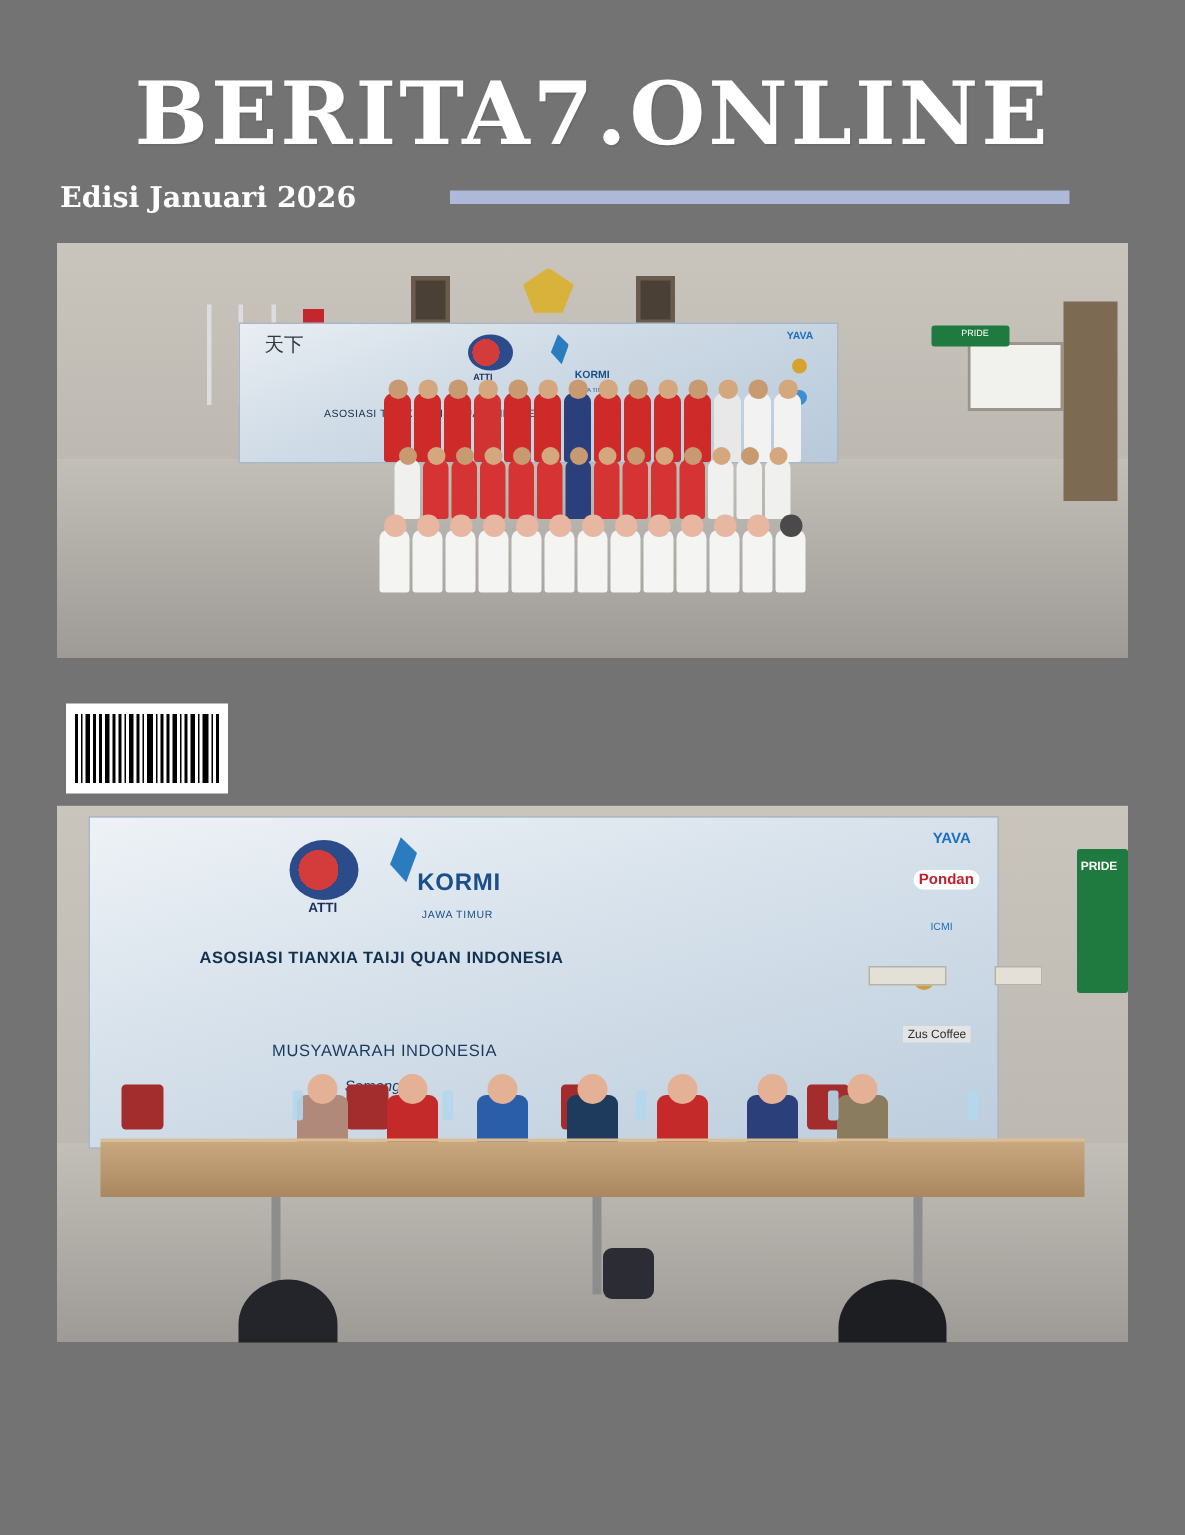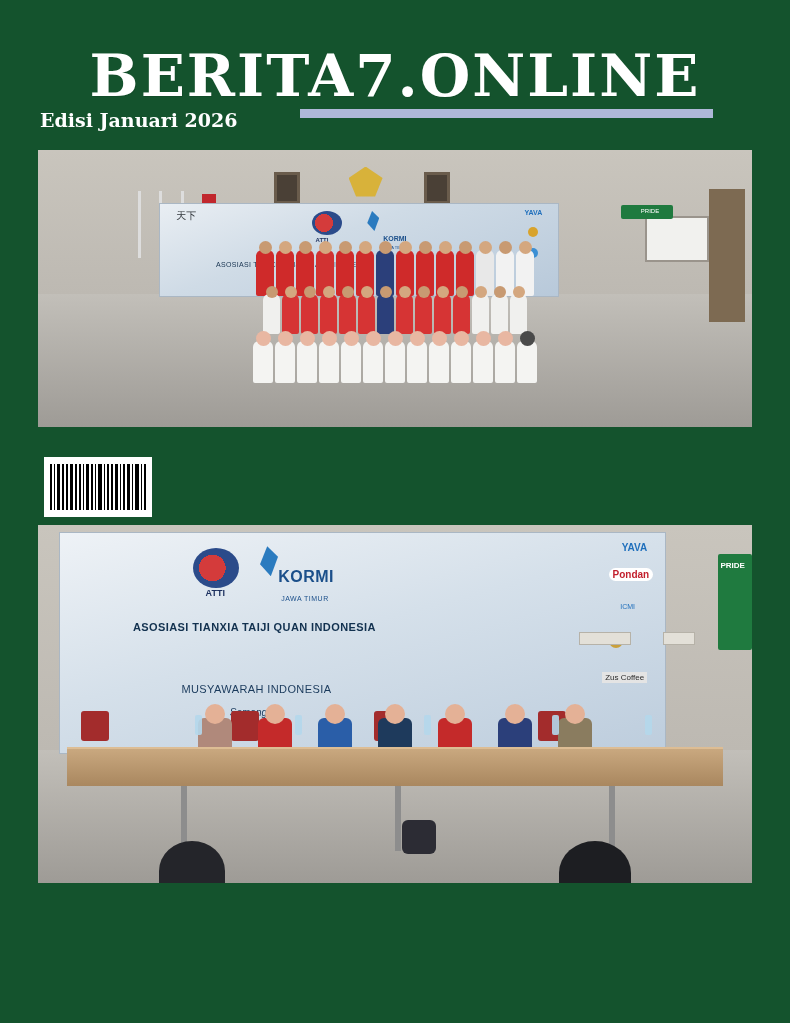--- a/index.html
+++ b/index.html
@@ -11,40 +11,41 @@
     width: 790px;
     height: 1023px;
     background: #6c7cb4;
     font-family: "Liberation Sans", sans-serif;
     overflow: hidden;
   }
   .cover {
     position: relative;
     width: 790px;
     height: 1023px;
-    background: #14532d;
+    background: #737373;
     padding: 0 38px;
   }
   .masthead {
     padding-top: 46px;
     text-align: center;
   }
   .masthead-title {
     font-family: "DejaVu Serif", serif;
     font-weight: bold;
     font-size: 58px;
     letter-spacing: 2px;
     color: #ffffff;
     line-height: 1.05;
     margin: 0;
     text-shadow: 1px 1px 0 rgba(0,0,0,0.08);
   }
   .edition-row {
     display: flex;
-    margin-top: 2px;
+    align-items: center;
+    margin-top: 14px;
     padding: 0 2px;
   }
   .edition-text {
     font-family: "DejaVu Serif", serif;
     font-weight: bold;
     font-size: 19px;
     color: #ffffff;
     white-space: nowrap;
   }
   .edition-rule {
@@ -231,21 +232,21 @@
     <div class="portrait" style="left:33%;top:8%;"></div>
     <div class="portrait" style="left:54%;top:8%;"></div>
     <div style="position:absolute;left:43.5%;top:6%;width:34px;height:30px;background:#d8b23a;clip-path:polygon(50% 0,100% 38%,78% 100%,22% 100%,0 38%);"></div>
 
     <div class="flagpole" style="left:14%;top:15%;height:24%;"></div>
     <div class="flagpole" style="left:17%;top:15%;height:24%;"></div>
     <div style="position:absolute;left:23%;top:16%;width:14px;height:40px;background:linear-gradient(#c1272d 50%, #ffffff 50%);"></div>
     <div class="flagpole" style="left:20%;top:15%;height:24%;"></div>
 
     <div class="banner">
-      <div style="position:absolute;left:4%;top:6%;font-size:10px;color:#33383d;font-family:Liberation Sans, sans-serif;">天下</div>
+      <div style="position:absolute;left:4%;top:6%;font-size:13px;color:#33383d;font-family:Liberation Sans, sans-serif;">天下</div>
       <div style="position:absolute;left:38%;top:8%;width:30px;height:24px;background:radial-gradient(circle at 40% 50%,#d43b3b 0 42%,#2b4b8a 42% 100%);border-radius:50%;"></div>
       <div style="position:absolute;left:39%;top:36%;font-size:6px;color:#1b2f5e;font-weight:bold;">ATTI</div>
       <div style="position:absolute;left:52%;top:8%;width:12px;height:20px;background:#2b7bbf;clip-path:polygon(40% 0,100% 35%,60% 100%,0 60%);"></div>
       <div style="position:absolute;left:56%;top:34%;font-size:7px;color:#1b4f8a;font-weight:bold;">KORMI</div>
       <div style="position:absolute;left:56%;top:45%;font-size:4px;color:#1b4f8a;">JAWA TIMUR</div>
       <div style="position:absolute;left:14%;top:62%;font-size:7px;color:#16324f;letter-spacing:.3px;">ASOSIASI TIANXIA TAIJI QUAN INDONESIA</div>
       <div style="position:absolute;right:4%;top:6%;font-size:7px;color:#1f6fbc;font-weight:bold;">YAVA</div>
       <div class="logo-dot" style="right:5%;top:26%;width:10px;height:10px;background:#d8a32c;"></div>
       <div class="logo-dot" style="right:5%;top:48%;width:10px;height:10px;background:#3b8fd4;"></div>
     </div>

